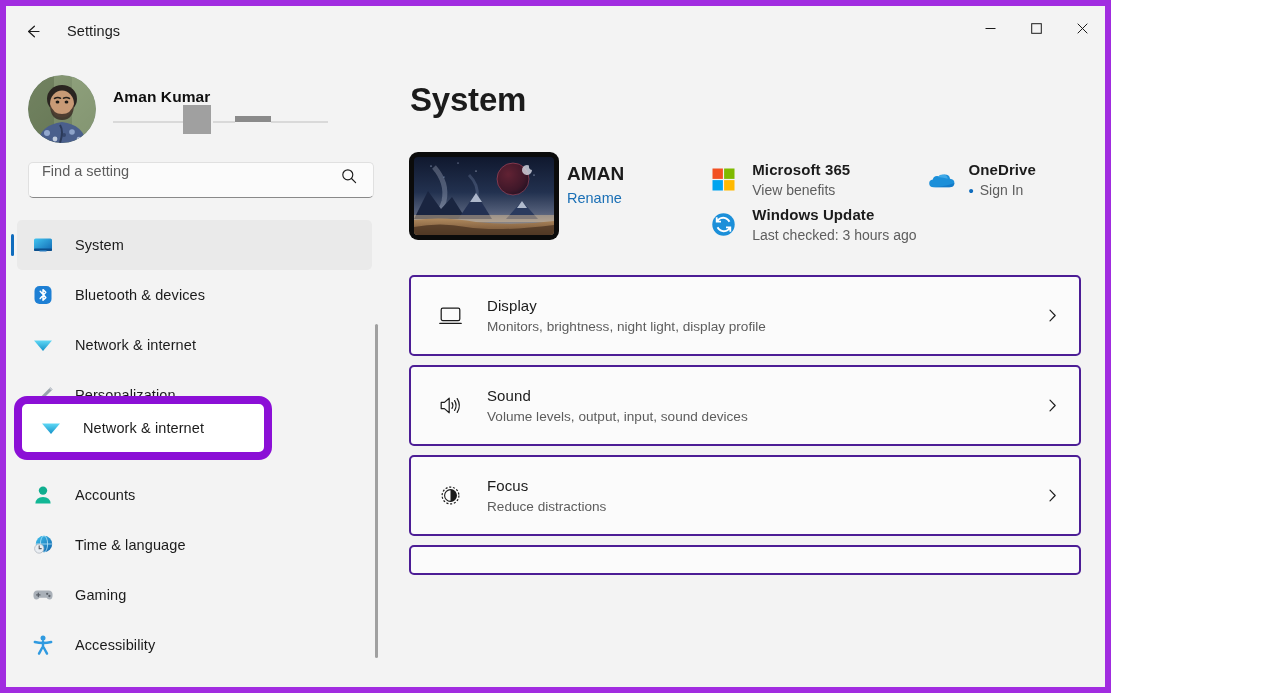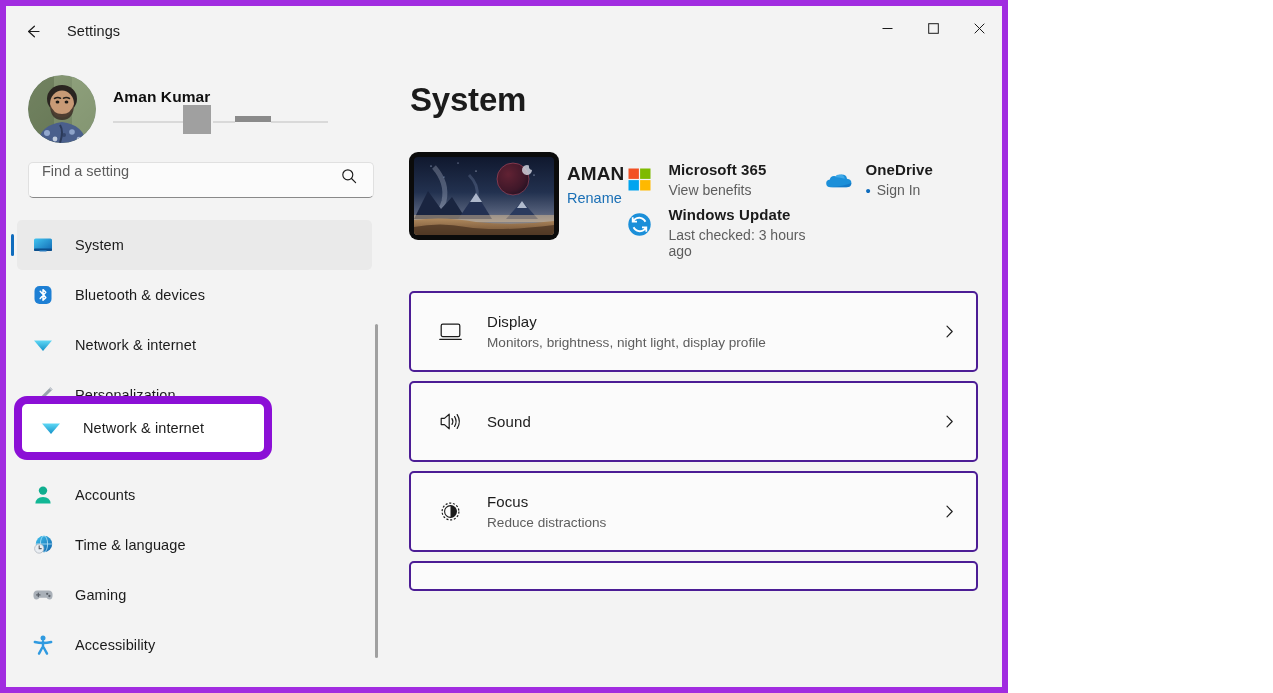--- a/index.html
+++ b/index.html
@@ -6,21 +6,21 @@
 
   html, body {
     width: 1273px;
     height: 693px;
     overflow: hidden;
     font-family: "Liberation Sans", sans-serif;
   }
 
   #annotation-frame {
     position: relative;
-    width: 1008px;
+    width: 1111px;
     height: 693px;
     border: 6px solid #a12ce0;
     background: #f3f3f3;
     overflow: hidden;
   }
 
   #window {
     position: absolute;
     inset: 0;
     background: #f3f3f3;
@@ -731,20 +731,21 @@
           <div class="card-icon">
             <svg width="25" height="25" viewBox="0 0 25 25" fill="none" aria-hidden="true">
               <path d="M3.2 9.4 H6.4 L11.2 5.2 V19.8 L6.4 15.6 H3.2 Z" stroke="currentColor" stroke-width="1.2" stroke-linejoin="round"></path>
               <path d="M14.0 9.6 q1.7 2.9 0 5.8" stroke="currentColor" stroke-width="1.2" fill="none" stroke-linecap="round"></path>
               <path d="M16.6 7.6 q3.0 4.9 0 9.8" stroke="currentColor" stroke-width="1.2" fill="none" stroke-linecap="round"></path>
               <path d="M19.2 5.6 q4.3 6.9 0 13.8" stroke="currentColor" stroke-width="1.2" fill="none" stroke-linecap="round"></path>
             </svg>
           </div>
           <div class="card-text">
             <div class="card-title">Sound</div>
+            <div class="card-sub">Volume levels, output, input, sound devices</div>
           </div>
           <div class="card-chevron">
             <svg width="15" height="15" viewBox="0 0 15 15" fill="none" aria-hidden="true">
               <path d="M5 2.2 L10.2 7.5 L5 12.8" stroke="currentColor" stroke-width="1.15" stroke-linecap="round" stroke-linejoin="round"></path>
             </svg>
           </div>
         </div>
 
 
         <div class="setting-card">

